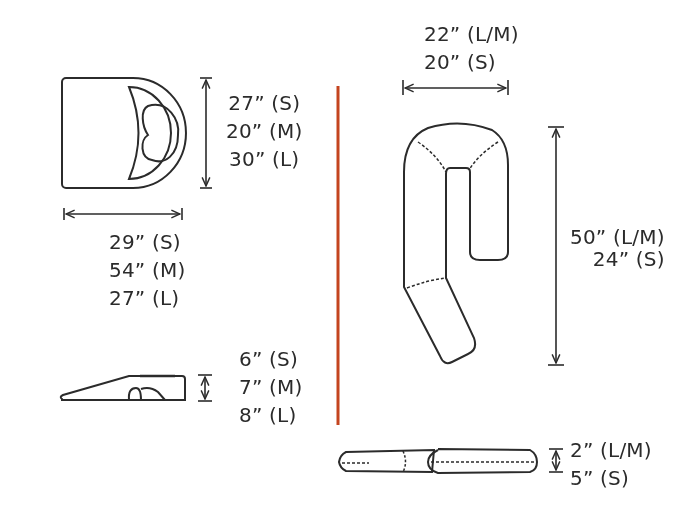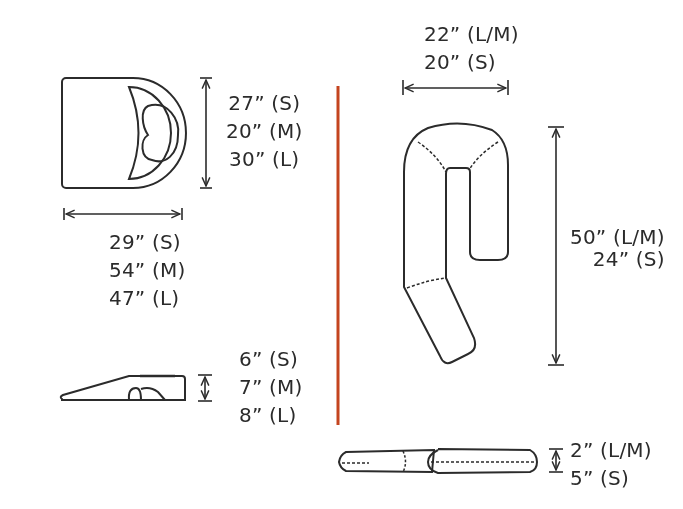--- a/index.html
+++ b/index.html
@@ -92,21 +92,21 @@
 
   <div class="lbl" style="left:226px; top:89px;text-align:center;">
     <div>27” (S)</div>
     <div>20” (M)</div>
     <div>30” (L)</div>
   </div>
 
   <div class="lbl" style="left:91px; top:228px;margin-left:18px;">
     <div>29” (S)</div>
     <div>54” (M)</div>
-    <div>47” (L)</div>
+    <div>27” (L)</div>
   </div>
 
   <div class="lbl" style="left:239px; top:345px;">
     <div>6” (S)</div>
     <div>7” (M)</div>
     <div>8” (L)</div>
   </div>
 
   <div class="lbl" style="left:424px; top:20px;">
     <div>22” (L/M)</div>

